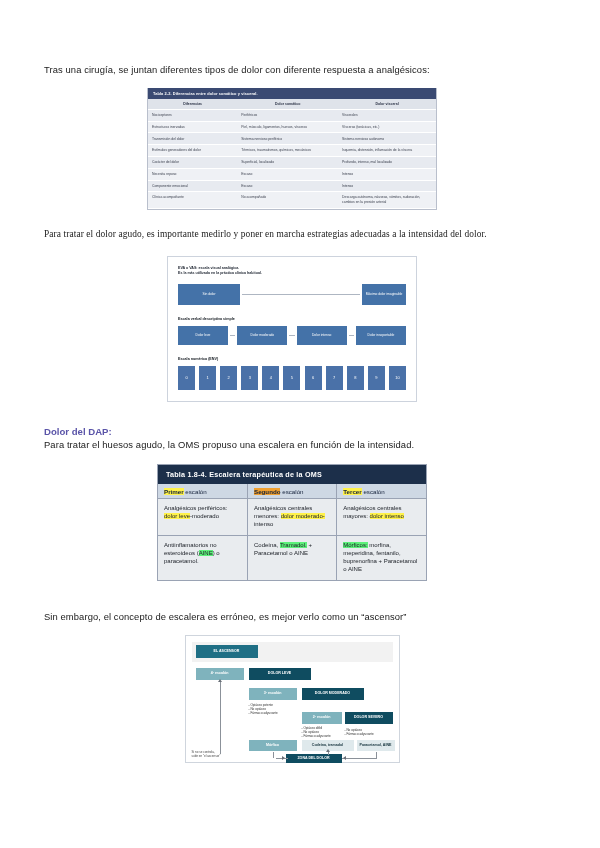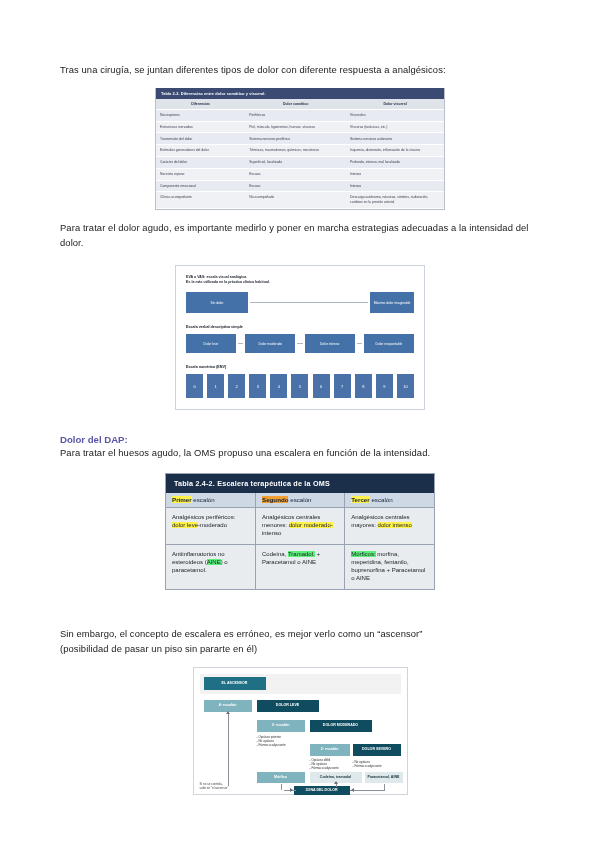--- a/index.html
+++ b/index.html
@@ -4,24 +4,24 @@
 <style>
   * { box-sizing: border-box; }
   html, body { margin:0; padding:0; }
   body {
     width:600px; height:848px;
     background:#ffffff;
     font-family:"Liberation Sans", sans-serif;
     color:#111;
     overflow:hidden;
   }
-  .page { position:relative; width:600px; height:848px; padding:62px 60px 0 60px; }
+  .page { position:relative; width:600px; height:848px; padding:62px 60px 0 44px; }
 
   .para { font-size:9.4px; line-height:15.5px; color:#1a1a1a; letter-spacing:.1px; margin:0; }
-  .para.gap { margin-top:10px; }
+  .para.gap { margin-top:17px;font-family:Liberation Serif, serif; }
   .heading-dap { font-size:9.6px; font-weight:bold; color:#5a54a8; margin:0; }
 
   
   .fig { display:flex; justify-content:center; }
   .fig1 { margin-top:10px; }
 
   
   .t22 { width:290px; border:1px solid #b9bfcc; border-top:none; background:#eef0f4; }
   .t22-title {
     background:#3a4a72; color:#fff; font-size:3.9px; font-weight:bold;
@@ -229,21 +229,21 @@
     </div>
   </div>
 
   <div style="margin-top:24px;">
     <p class="heading-dap">Dolor del DAP:</p>
     <p class="para">Para tratar el huesos agudo, la OMS propuso una escalera en función de la intensidad.</p>
   </div>
 
   <div class="fig" style="margin-top:12px;">
     <div class="t18">
-      <div class="t18-title">Tabla 2.4-2. Escalera terapéutica de la OMS</div>
+      <div class="t18-title">Tabla 1.8-4. Escalera terapéutica de la OMS</div>
       <table>
         <colgroup>
             <col style="width:33.4%">
             <col style="width:33.3%">
             <col style="width:33.3%">
           </colgroup>
         <thead>
             <tr id="oms-head">
               <th><b style="background: rgb(255, 242, 74);">Primer</b> escalón</th>
               <th><b style="background: rgb(240, 160, 48);">Segundo</b> escalón</th>
@@ -259,23 +259,22 @@
           <tr id="oms-row2">
               <td>Antiinflamatorios no esteroideos (<span class="hl-g">AINE</span>) o paracetamol.</td>
               <td>Codeína, <span class="hl-g">Tramadol.</span> + Paracetamol o AINE</td>
               <td><span class="hl-g">Mórficos:</span> morfina, meperidina, fentanilo, buprenorfina + Paracetamol o AINE</td>
             </tr>
         </tbody>
       </table>
     </div>
   </div>
 
-  <div style="margin-top:36px;">
+  <div style="margin-top:28px;">
     <p class="para">Sin embargo, el concepto de escalera es erróneo, es mejor verlo como un “ascensor”</p>
-    <p class="para">(posibilidad de pasar un piso sin pararte en él)</p>
   </div>
 
   <div class="fig" style="margin-top:10px;">
     <div class="asc">
       <div class="asc-band"></div>
 
       <div class="chip dark" style="left:10px; top:9px; width:62px; height:13px;">EL ASCENSOR</div>
 
       <div class="chip teal" style="left:10px; top:32px; width:48px; height:12px;">4º escalón</div>
       <div class="chip navy" style="left:63px; top:32px; width:62px; height:12px;">DOLOR LEVE</div>

